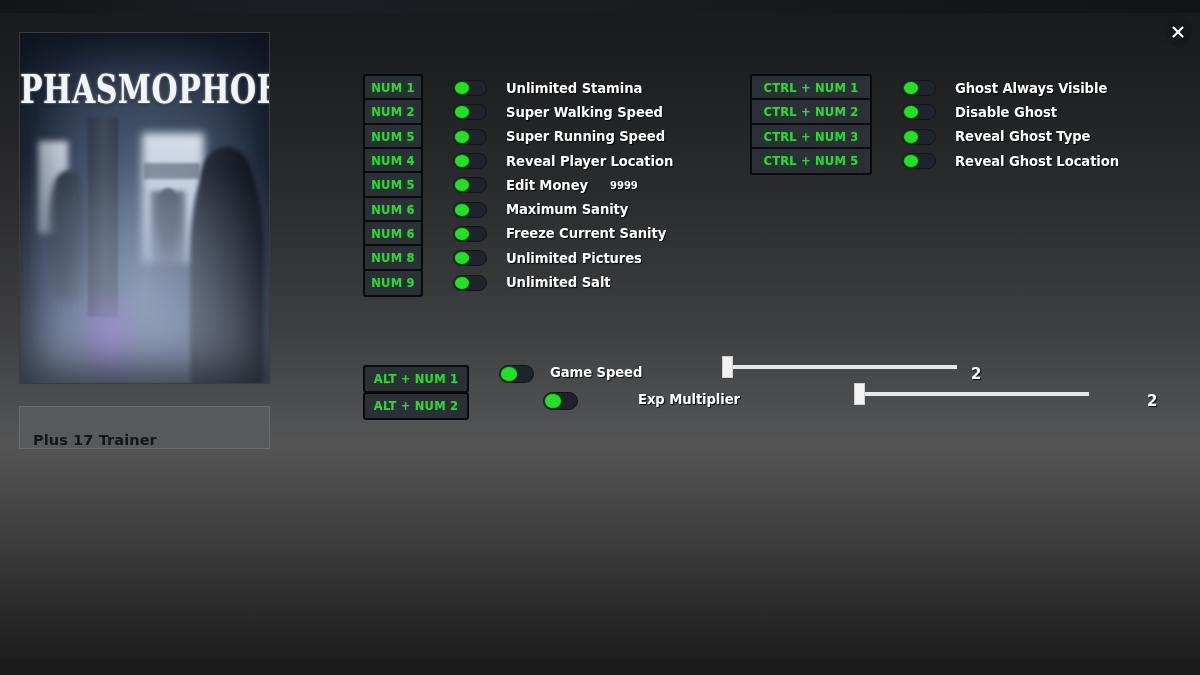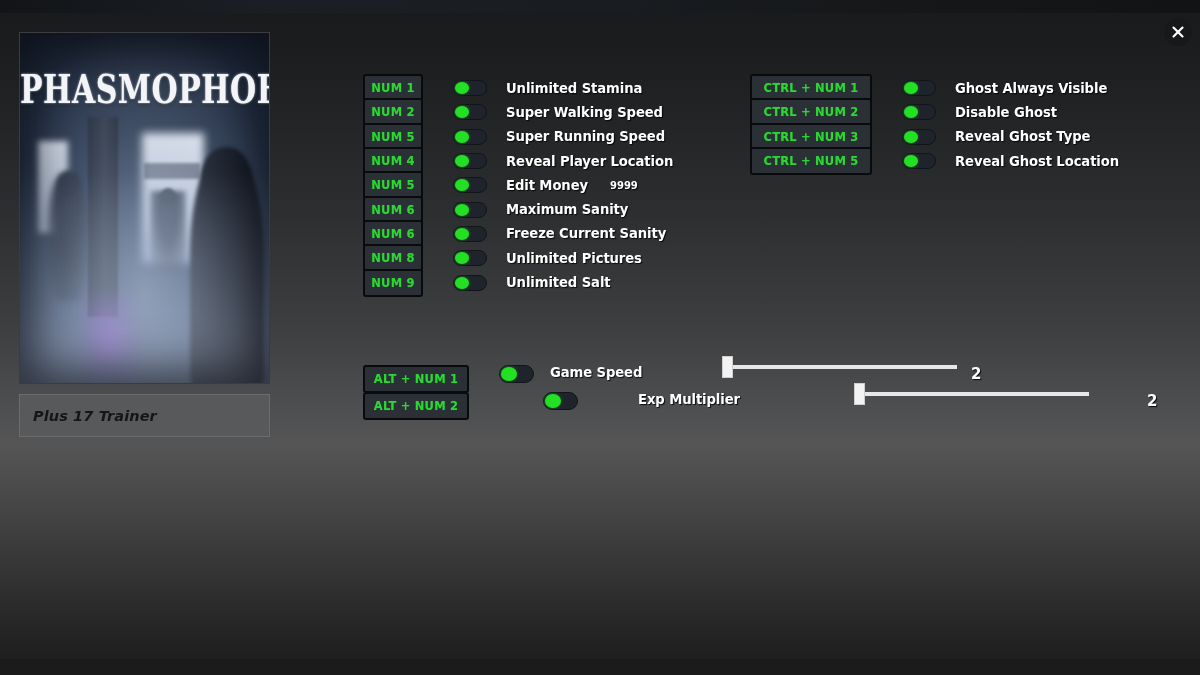--- a/index.html
+++ b/index.html
@@ -159,29 +159,28 @@
   #art-fog {
     background:
       radial-gradient(ellipse at 50% 74%, rgba(176,190,214,0.55) 0%, rgba(150,166,196,0.22) 45%, rgba(120,136,168,0) 78%),
       linear-gradient(to bottom, rgba(255,255,255,0) 40%, rgba(190,202,222,0.30) 78%, rgba(200,210,228,0.42) 100%);
   }
   #art-vig {
     box-shadow: inset 0 0 46px 14px rgba(8,11,18,0.72);
   }
 
   #trainer-plate {
-    margin-top: 10px;
+    margin-top: 22px;
     width: 251px;
     height: 43px;
     background: #57595a;
     border: 1px solid #6a6c6d;
     box-sizing: border-box;
     display: flex;
-    align-items: center;
-    font-style: italic;
+    align-items: flex-end;
   }
   #trainer-plate .plate-text {
     margin-left: 13px;
     font-size: 14.5px;
     font-weight: bold;
     color: #151617;
     letter-spacing: 0.1px;
   }
 
   

